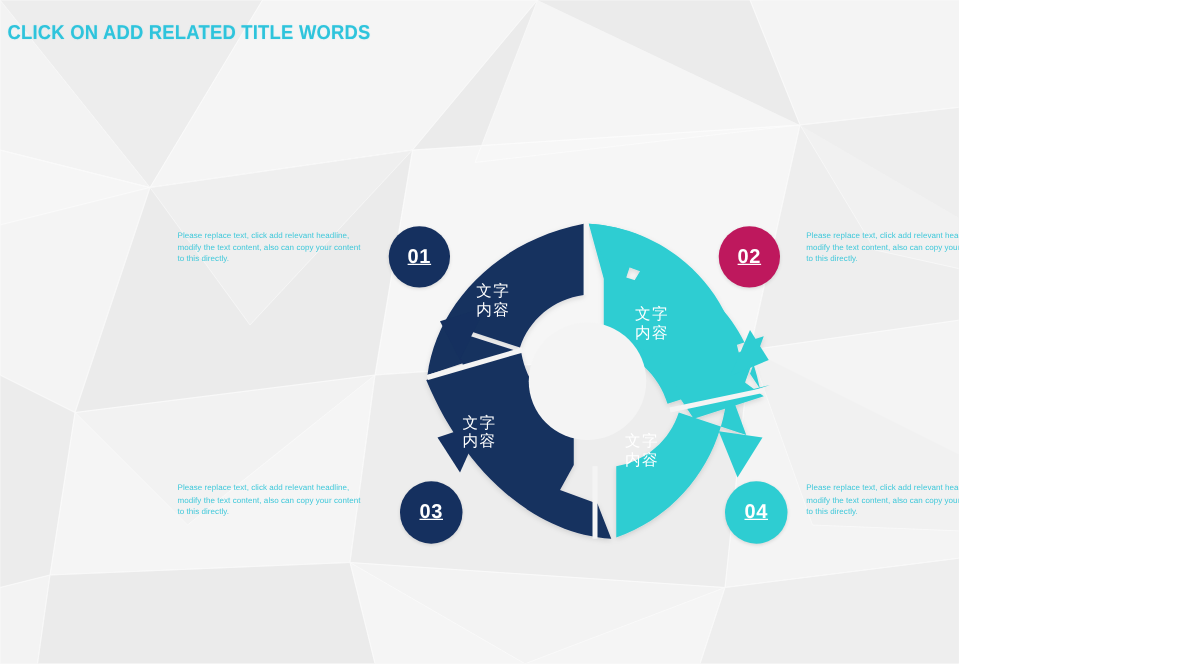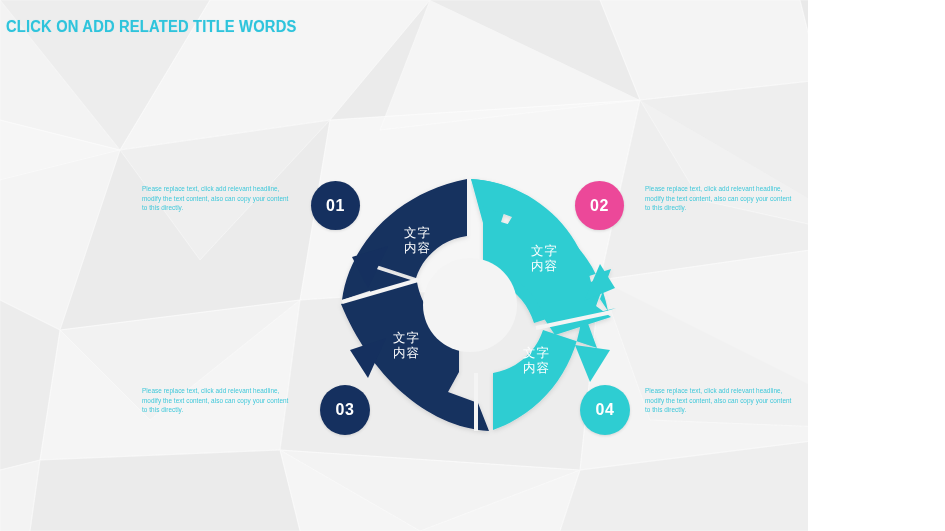--- a/index.html
+++ b/index.html
@@ -7,21 +7,20 @@
     padding: 0;
     background: #ffffff;
   }
   #slide {
     position: relative;
     width: 767px;
     height: 531px;
     overflow: hidden;
     font-family: "Liberation Sans", sans-serif;
     background: #f2f2f2;
-    padding-left: 41px;
   }
   #bg-poly {
     position: absolute;
     left: 0; top: 0;
     width: 945px;
     height: 531px;
   }
   #slide-title {
     position: absolute;
     left: 6px;
@@ -61,29 +60,30 @@
     position: absolute;
     border-radius: 50%;
     display: flex;
     align-items: center;
     justify-content: center;
     font-family: "Liberation Sans Narrow", "Liberation Sans", sans-serif;
     font-weight: bold;
     color: #ffffff;
     letter-spacing: 0.5px;
     box-shadow: 0 1px 3px rgba(0,0,0,0.12);
+    text-decoration: underline;
   }
   #circle-01 { left: 311px; top: 181px; width: 49px; height: 49px; background: #15305f; font-size: 16px; }
-  #circle-02 { left: 575px; top: 181px; width: 49px; height: 49px; background: #ec4899; font-size: 16px; text-align: right; }
+  #circle-02 { left: 575px; top: 181px; width: 49px; height: 49px; background: #be185d; font-size: 16px; text-align: right; }
   #circle-03 { left: 320px; top: 385px; width: 50px; height: 50px; background: #15305f; font-size: 16px; }
   #circle-04 { left: 580px; top: 385px; width: 50px; height: 50px; background: #2ecdd2; font-size: 16px; text-align: center; }
 
   .seg-label {
     position: absolute;
-    text-align: right;
+    text-align: left;
     color: #ffffff;
     font-size: 12.5px;
     line-height: 15px;
     letter-spacing: 1px;
     font-family: "DejaVu Sans", sans-serif;
     white-space: pre-line;
   }
   #label-1 { left: 381px; top: 225px; width: 50px; }
   #label-2 { left: 508px; top: 243px; width: 50px; }
   #label-3 { left: 370px; top: 330px; width: 50px; }

